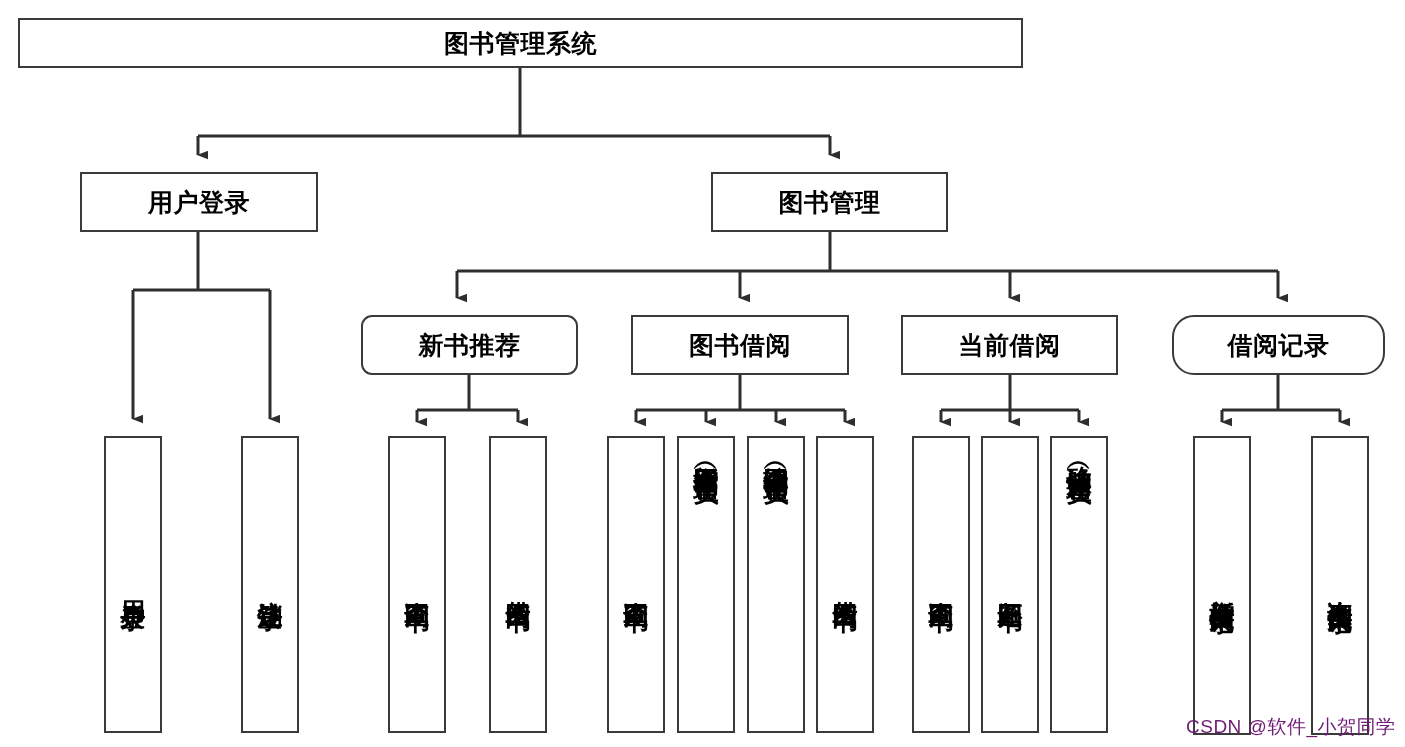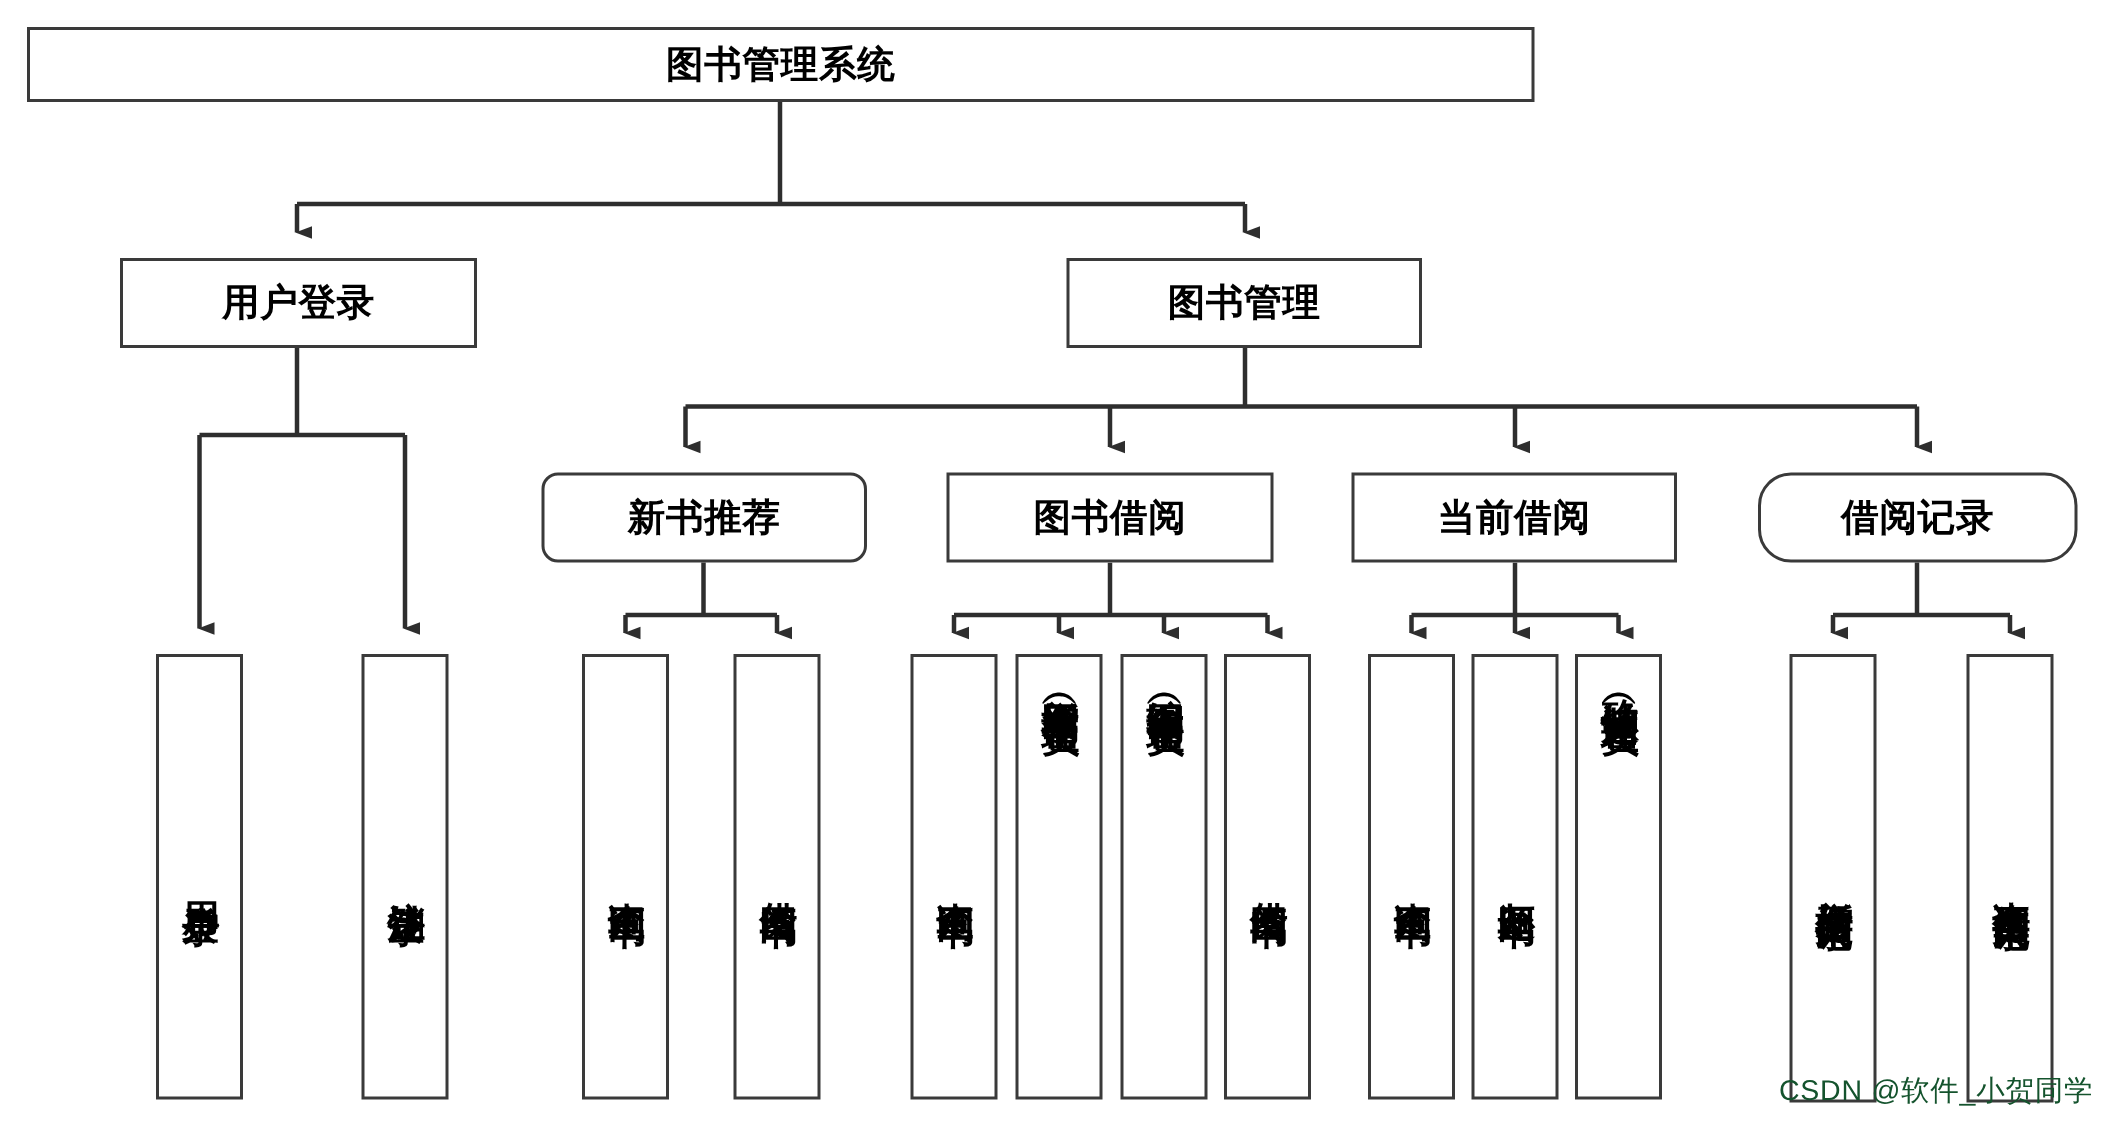--- a/index.html
+++ b/index.html
@@ -63,21 +63,21 @@
   }
   .node.vert.centered {
     align-items: center;
     padding-top: 0;
   }
   #watermark {
     position: absolute;
     left: 1186px;
     top: 714px;
     font-size: 19px;
-    color: #14532d;
+    color: #701a75;
     letter-spacing: 0.5px;
     white-space: nowrap;
     z-index: 5;
     font-family: "Liberation Sans", "DejaVu Sans", sans-serif;
   }
 </style>
 </head>
 <body>
 
 <div id="diagram-root">

